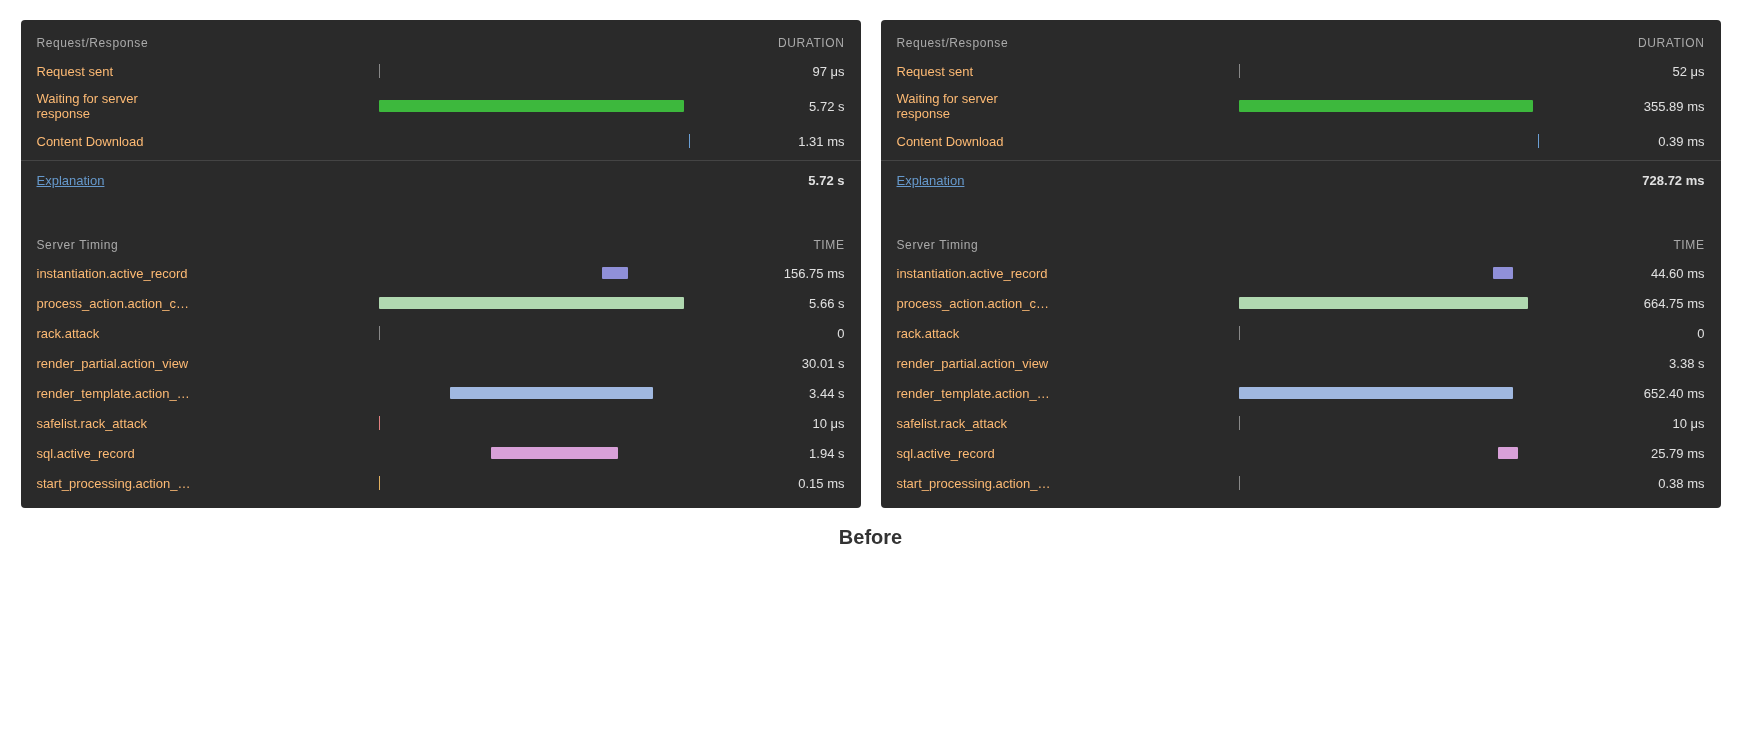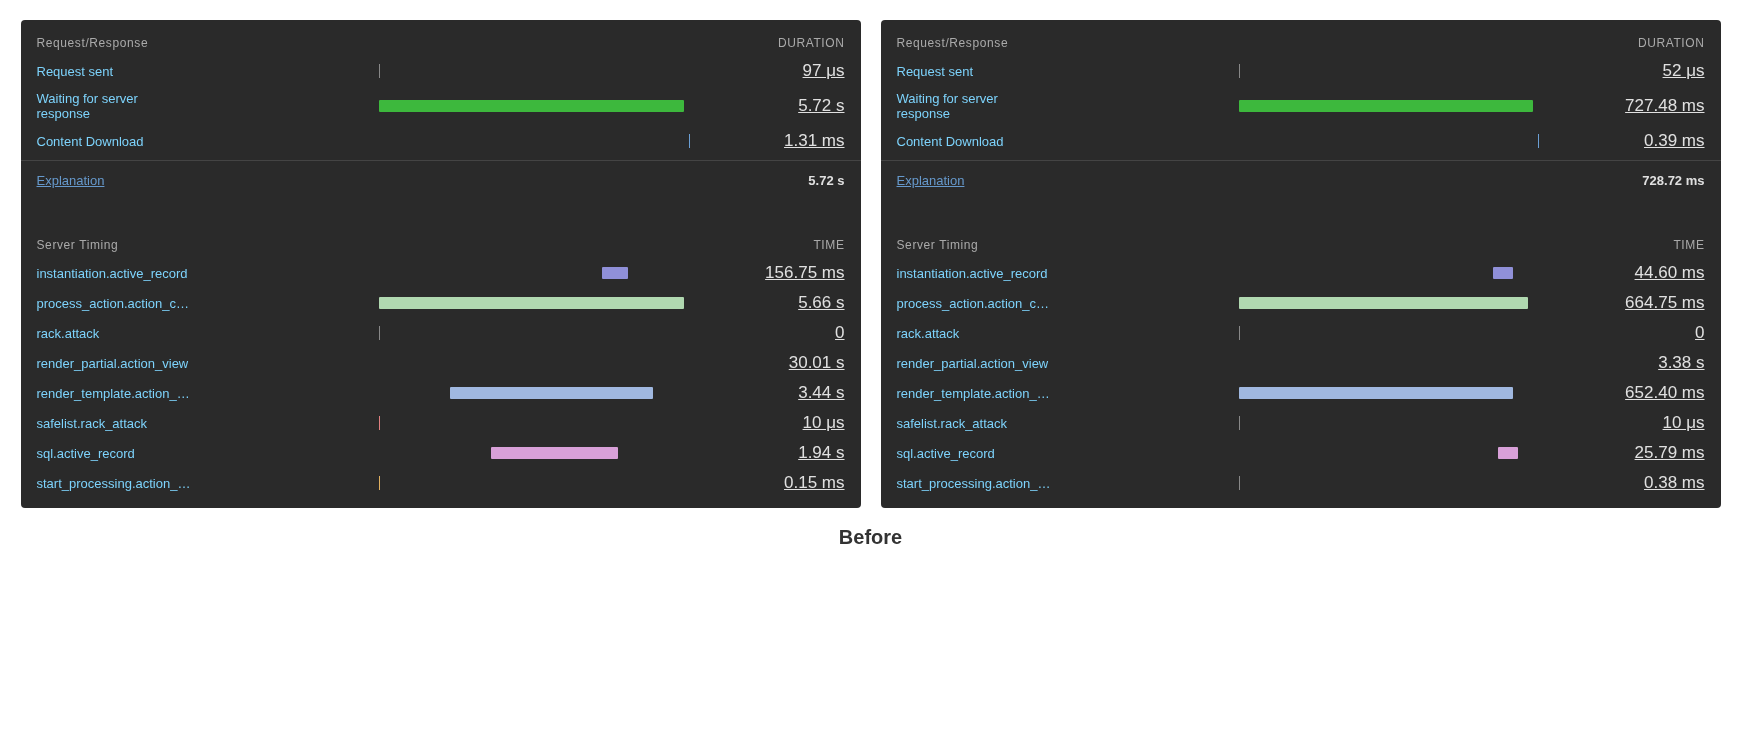--- a/index.html
+++ b/index.html
@@ -47,21 +47,21 @@
     .timing-row {
       display: flex;
       align-items: center;
       padding: 5px 16px;
       min-height: 30px;
     }
 
     .timing-label {
       width: 200px;
       flex-shrink: 0;
-      color: #7dd3fc;
+      color: #fdba74;
       font-size: 13px;
     }
 
     .timing-bar-area {
       flex: 1;
       position: relative;
       height: 16px;
       display: flex;
       align-items: center;
     }
@@ -76,23 +76,22 @@
       width: 1px;
       height: 14px;
       background: #888;
       position: absolute;
     }
 
     .timing-value {
       width: 100px;
       text-align: right;
       color: #e0e0e0;
-      font-size: 17px;
+      font-size: 13px;
       flex-shrink: 0;
-      text-decoration: underline;
     }
 
     .divider {
       height: 1px;
       background: #444;
       margin: 4px 0;
     }
 
     .explanation-row {
       display: flex;
@@ -242,21 +241,21 @@
             <div class="tick-mark" style="left: 28%; background: rgb(136, 136, 136);"></div>
           </div>
           <div class="timing-value">52 μs</div>
         </div>
         <div class="timing-row">
           <div class="timing-label" style="white-space: pre-line;">Waiting for server
 response</div>
           <div class="timing-bar-area">
             <div class="bar" style="left: 28%; width: 58%; background: rgb(61, 184, 61);"></div>
           </div>
-          <div class="timing-value">727.48 ms</div>
+          <div class="timing-value">355.89 ms</div>
         </div>
         <div class="timing-row">
           <div class="timing-label" style="white-space: pre-line;">Content Download</div>
           <div class="timing-bar-area">
             <div class="tick-mark" style="left: 87%; background: rgb(107, 159, 212);"></div>
           </div>
           <div class="timing-value">0.39 ms</div>
         </div>
         <div class="divider"></div>
         <div class="explanation-row">

